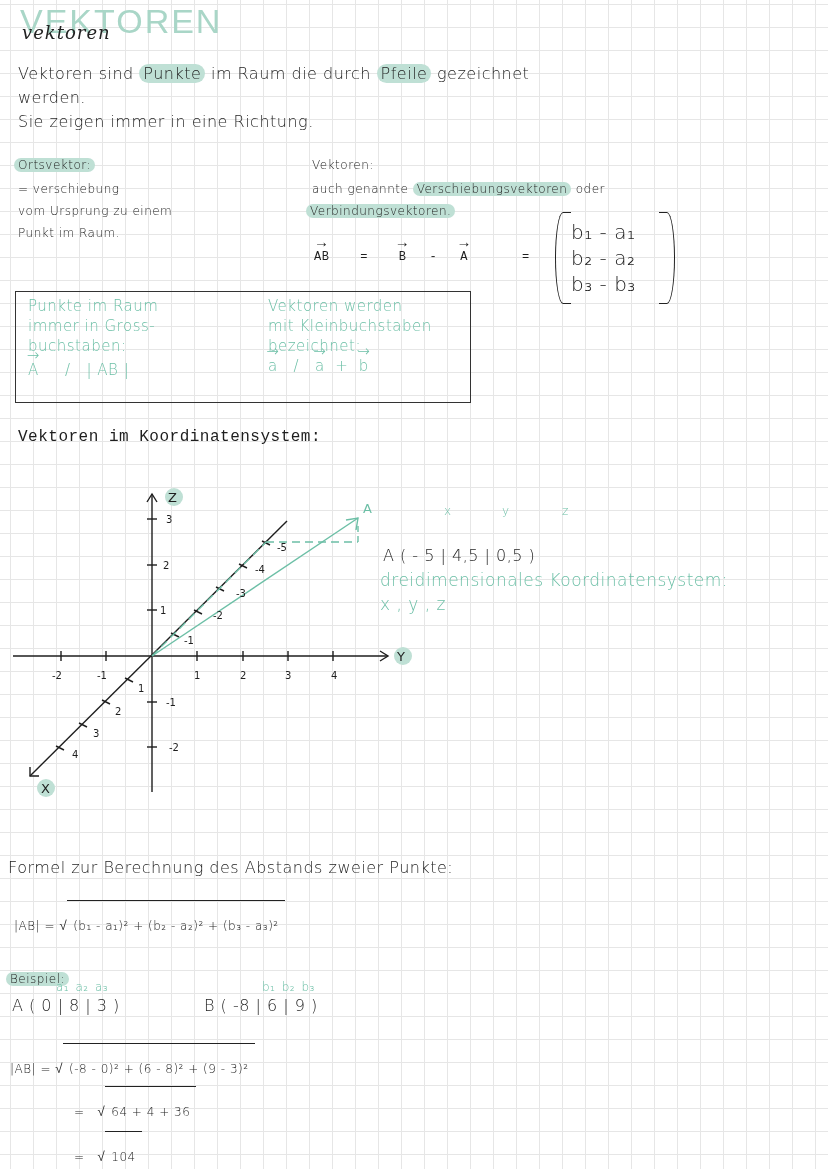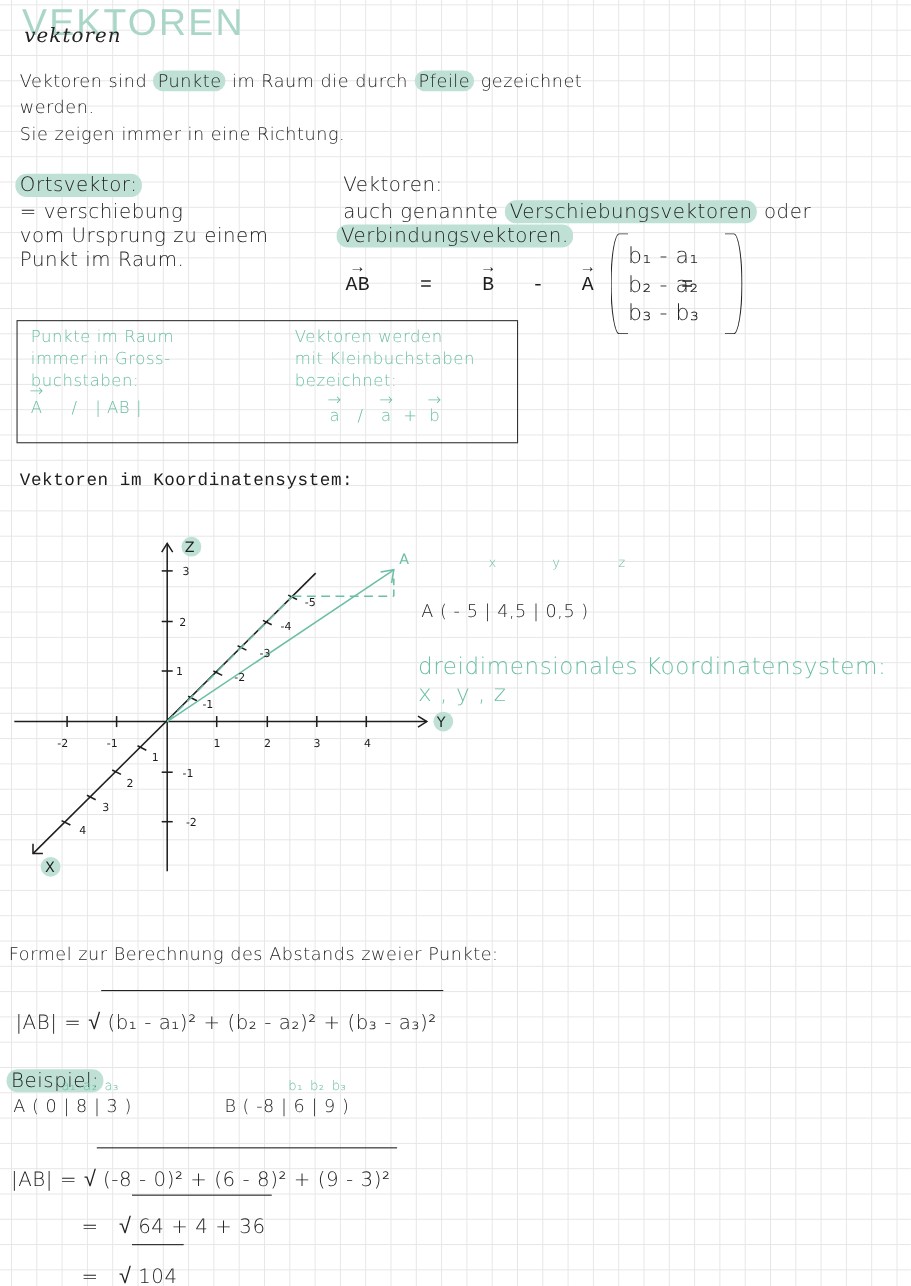--- a/index.html
+++ b/index.html
@@ -20,22 +20,22 @@
   .hl { background: #bfe0d5; border-radius: 10px; padding: 0 4px; }
   .title {
     left: 20px; top: 2px; font-size: 34px; letter-spacing: 2px;
     color: #a9d6c7; font-family: "Liberation Sans", sans-serif;
   }
   .title-script {
     left: 22px; top: 22px; font-size: 18px; font-style: italic;
     font-family: "DejaVu Serif", serif; color: #222; letter-spacing: 1px;
   }
   .t20 { font-size: 16px; }
-  .t18 { font-size: 18px; }
-  .t17 { font-size: 21px; margin-top: 24px; }
+  .t18 { font-size: 12px; }
+  .t17 { font-size: 17px; }
   .t15 { font-size: 15px; }
   .t12 { font-size: 12px; }
   .box {
     position: absolute; left: 15px; top: 291px; width: 456px; height: 112px;
     border: 1.6px solid #333; box-sizing: border-box;
   }
   .vec { position: relative; display: inline-block; }
   .vec::before {
     content: "\2192"; position: absolute; left: 50%; top: -15px;
     transform: translateX(-50%); font-size: 15px;
@@ -106,21 +106,21 @@
   <div style="margin-top:4px;">
     <span class="vec">A</span>
     &nbsp;&nbsp;&nbsp;&nbsp;<span>/</span>&nbsp;&nbsp;
     <span>| AB |</span>
   </div>
 </div>
 <div class="abs hw t15 teal" style="left:268px; top:296px; line-height:20px;">
   <div>Vektoren werden</div>
   <div>mit Kleinbuchstaben</div>
   <div>bezeichnet:</div>
-  <div style="margin-top:12px;text-align:center;">
+  <div style="margin-top:0;">
     <span class="vec">a</span>
     &nbsp;&nbsp;<span>/</span>&nbsp;&nbsp;
     <span class="vec">a</span>
     &nbsp;<span>+</span>&nbsp;
     <span class="vec">b</span>
   </div>
 </div>
 
 <div class="abs hw t20" style="left:18px; top:428px;font-family:Liberation Mono, monospace;">Vektoren im Koordinatensystem:</div>
 

